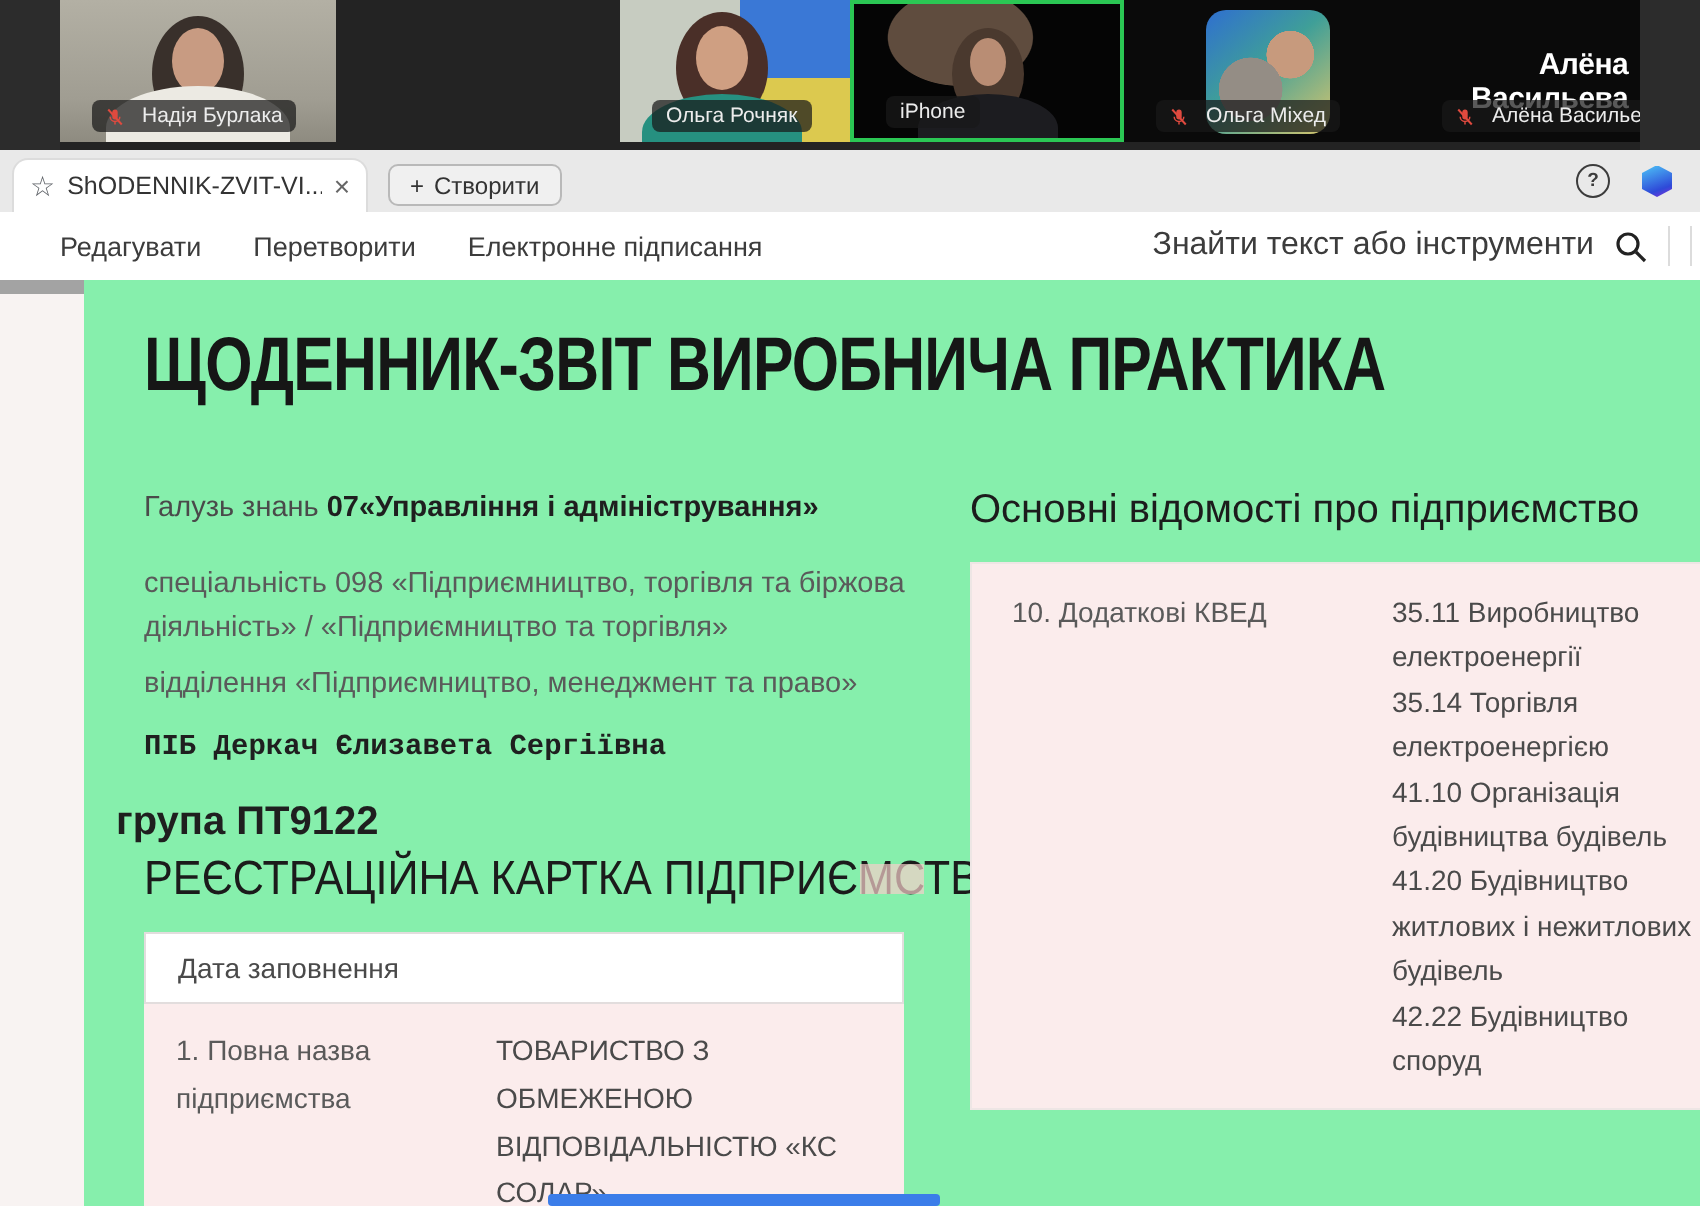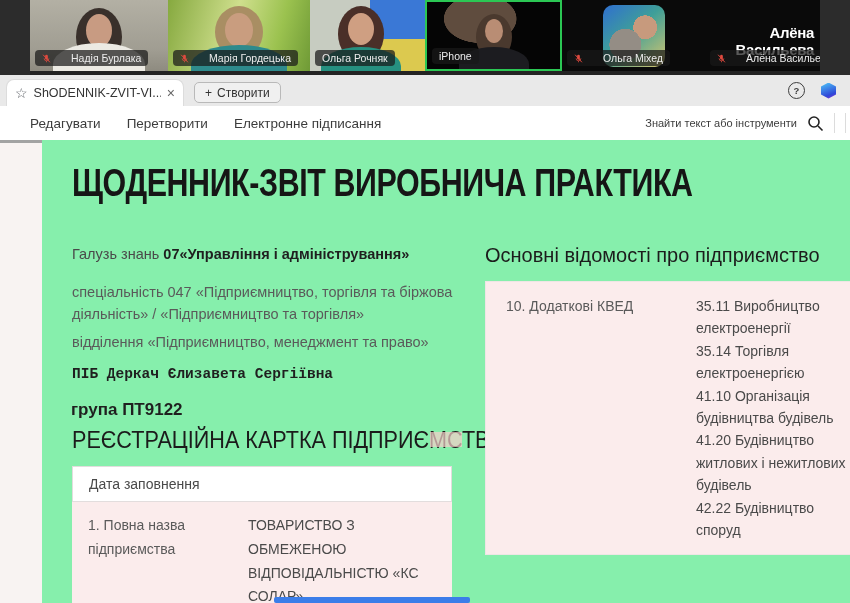--- a/index.html
+++ b/index.html
@@ -29,21 +29,21 @@
   .t3 .vbody{left:44%;bottom:-14px;width:80px;height:38px;margin-left:-40px;border-radius:50% 50% 0 0;background:#269080;}
   .t4 .hair{left:50%;top:12px;width:36px;height:46px;margin-left:-18px;background:#4a392e;}
   .t4 .face{left:50%;top:17px;width:18px;height:24px;margin-left:-9px;background:#b98d74;}
   .t4 .vbody{left:50%;bottom:-12px;width:70px;height:34px;margin-left:-35px;border-radius:50% 50% 0 0;background:#1c1c20;}
   .t5 .avatar{position:absolute;left:50%;top:50%;width:62px;height:62px;margin:-31px 0 0 -31px;border-radius:10px;
     background:radial-gradient(circle 16px at 36% 64%,#948d85 0 99%,rgba(0,0,0,0) 100%),
                radial-gradient(circle 12px at 68% 36%,#c79a7d 0 99%,rgba(0,0,0,0) 100%),
                linear-gradient(140deg,#2f6fd0 0%,#3f9f98 45%,#d9c66d 100%);}
   .big-name{position:absolute;left:0;right:6px;top:24px;text-align:right;color:#fff;
             font-size:15px;font-weight:bold;letter-spacing:-0.3px;}
-  .name-tag{position:absolute;left:5px;bottom:5px;display:flex;align-items:center;gap:20px;
+  .name-tag{position:absolute;left:16px;bottom:5px;display:flex;align-items:center;gap:9px;
             background:rgba(25,25,25,0.72);border-radius:4px;padding:2px 7px;
             color:#ececec;font-size:10.5px;white-space:nowrap;}
   .mic-svg{flex:0 0 auto;}
 
   
   .tab-bar{position:absolute;left:0;top:75px;width:850px;height:31px;background:#e9e9e9;}
   .tab{position:absolute;left:6px;top:4px;width:178px;height:27px;background:#ffffff;
        border:1px solid #dcdcdc;border-bottom:none;border-radius:8px 8px 0 0;
        display:flex;align-items:center;padding:0 8px;box-sizing:border-box;gap:6px;}
   .tab-star{color:#5f6368;font-size:14px;line-height:1;}
@@ -54,37 +54,37 @@
               font-size:12px;color:#333;box-sizing:border-box;}
   .tb-right{position:absolute;right:14px;top:0;height:31px;display:flex;align-items:center;gap:16px;}
   .help-circle{width:15px;height:15px;border:1.5px solid #3c3c3c;border-radius:50%;
                display:flex;align-items:center;justify-content:center;font-size:9.5px;color:#3c3c3c;font-weight:bold;}
   .hex-icon{width:15px;height:16px;clip-path:polygon(50% 0,100% 25%,100% 75%,50% 100%,0 75%,0 25%);
             background:linear-gradient(160deg,#4dc3f7 0%,#2e49d8 70%,#8a2ed8 100%);}
   .min-dash{position:absolute;right:0px;top:84px;width:12px;height:2px;background:#555;}
 
   
   .menu-bar{position:absolute;left:0;top:106px;width:850px;height:34px;background:#ffffff;
-            border-bottom:3px solid #a3a3a3;}
+            border-bottom:7px solid #a3a3a3;}
   .menu-items{position:absolute;left:30px;top:0;height:34px;display:flex;align-items:center;gap:26px;}
   .menu-item{font-size:13.5px;color:#3c3c3c;white-space:nowrap;}
   .menu-right{position:absolute;right:4px;top:0;height:34px;display:flex;align-items:center;gap:10px;}
-  .search-label{font-size:11px;color:#3c3c3c;white-space:nowrap;}
+  .search-label{font-size:16px;color:#3c3c3c;white-space:nowrap;}
   .mdivider{width:1px;height:20px;background:#dcdcdc;}
 
   
   .doc{position:absolute;left:0;top:140px;width:850px;height:463px;background:#86efac;overflow:hidden;margin-left:42px;}
   .doc-title{position:absolute;left:30px;top:22px;font-size:38px;font-weight:600;color:#161616;
              letter-spacing:-0.5px;white-space:nowrap;transform:scaleX(0.80);transform-origin:left top;}
   .p-galuz{position:absolute;left:30px;top:106px;font-size:14.5px;color:#4a4a4a;}
   .p-galuz b{color:#1f1f1f;}
   .p-spec{position:absolute;left:30px;top:141px;width:390px;font-size:14.5px;color:#5a5a5a;line-height:1.55;}
   .p-dept{position:absolute;left:30px;top:194px;font-size:14.5px;color:#5a5a5a;}
   .p-pib{position:absolute;left:30px;top:226px;font-size:14.5px;font-weight:bold;color:#1f1f1f;font-family:Liberation Mono, monospace;}
-  .p-group{position:absolute;left:29px;top:260px;font-size:17px;font-weight:bold;color:#1f1f1f;}
+  .p-group{position:absolute;left:16px;top:260px;font-size:20px;font-weight:bold;color:#1f1f1f;}
   .reg-heading{position:absolute;left:30px;top:286px;font-size:24px;color:#1b1b1b;white-space:nowrap;
                transform:scaleX(0.90);transform-origin:left top;}
   .pink-mark{position:absolute;left:388px;top:292px;width:32px;height:15px;background:#f6cfcb;opacity:.7;}
   .reg-table{position:absolute;left:30px;top:326px;width:380px;box-sizing:border-box;}
   .reg-head-row{background:#ffffff;border:1px solid #e2dddd;padding:9px 16px;font-size:14px;color:#4a4a4a;box-sizing:border-box;}
   .reg-row{display:flex;background:#fbecec;padding:12px 16px;box-sizing:border-box;min-height:150px;}
   .reg-row .cell-label{width:160px;flex:0 0 auto;font-size:14px;color:#5a5a5a;line-height:1.7;}
   .reg-row .cell-value{flex:1;font-size:14px;color:#4a4a4a;line-height:1.7;}
   .info-heading{position:absolute;left:443px;top:104px;font-size:20px;color:#1c1c1c;white-space:nowrap;}
   .info-table{position:absolute;left:443px;top:141px;width:398px;border:1px solid #eee6e5;box-sizing:border-box;}
@@ -111,33 +111,20 @@
       <div class="name-tag">
         <svg class="mic-svg" width="9" height="11" viewBox="0 0 12 12">
             <path d="M6 1a1.8 1.8 0 0 1 1.8 1.8v3a1.8 1.8 0 1 1-3.6 0v-3A1.8 1.8 0 0 1 6 1z" fill="#e04a3f"></path>
             <path d="M2.8 5.8a3.2 3.2 0 0 0 6.4 0M6 9v2" stroke="#e04a3f" stroke-width="1" fill="none"></path>
             <line x1="1.5" y1="1" x2="10.5" y2="11" stroke="#e04a3f" stroke-width="1.3"></line>
           </svg>
         <span>Надія Бурлака</span>
       </div>
     </div>
 
-    <div class="tile t2">
-      <span class="hair"></span>
-      <span class="face"></span>
-      <span class="vbody"></span>
-      <div class="name-tag">
-        <svg class="mic-svg" width="9" height="11" viewBox="0 0 12 12">
-            <path d="M6 1a1.8 1.8 0 0 1 1.8 1.8v3a1.8 1.8 0 1 1-3.6 0v-3A1.8 1.8 0 0 1 6 1z" fill="#e04a3f"></path>
-            <path d="M2.8 5.8a3.2 3.2 0 0 0 6.4 0M6 9v2" stroke="#e04a3f" stroke-width="1" fill="none"></path>
-            <line x1="1.5" y1="1" x2="10.5" y2="11" stroke="#e04a3f" stroke-width="1.3"></line>
-          </svg>
-        <span>Марія Гордецька</span>
-      </div>
-    </div>
 
     <div class="tile t3">
       <span class="hair"></span>
       <span class="face"></span>
       <span class="vbody"></span>
       <div class="name-tag">
         <span>Ольга Рочняк</span>
       </div>
     </div>
 
@@ -210,21 +197,21 @@
       <span class="mdivider"></span>
     </div>
   </div>
 
   <div class="doc">
     <div class="doc-title">ЩОДЕННИК-ЗВІТ ВИРОБНИЧА ПРАКТИКА</div>
 
     <div class="p-galuz">
       <span>Галузь знань </span><b>07«Управління і адміністрування»</b>
     </div>
-    <div class="p-spec">спеціальність 047 «Підприємництво, торгівля та біржова діяльність» / «Підприємництво та торгівля»</div>
+    <div class="p-spec">спеціальність 098 «Підприємництво, торгівля та біржова діяльність» / «Підприємництво та торгівля»</div>
     <div class="p-dept">відділення «Підприємництво, менеджмент та право»</div>
     <div class="p-pib">ПІБ Деркач Єлизавета Сергіївна</div>
     <div class="p-group">група ПТ9122</div>
 
     <div class="reg-heading">РЕЄСТРАЦІЙНА КАРТКА ПІДПРИЄМСТВА</div>
     <div class="pink-mark"></div>
 
     <div class="reg-table">
       <div class="reg-head-row">Дата заповнення</div>
       <div class="reg-row">

